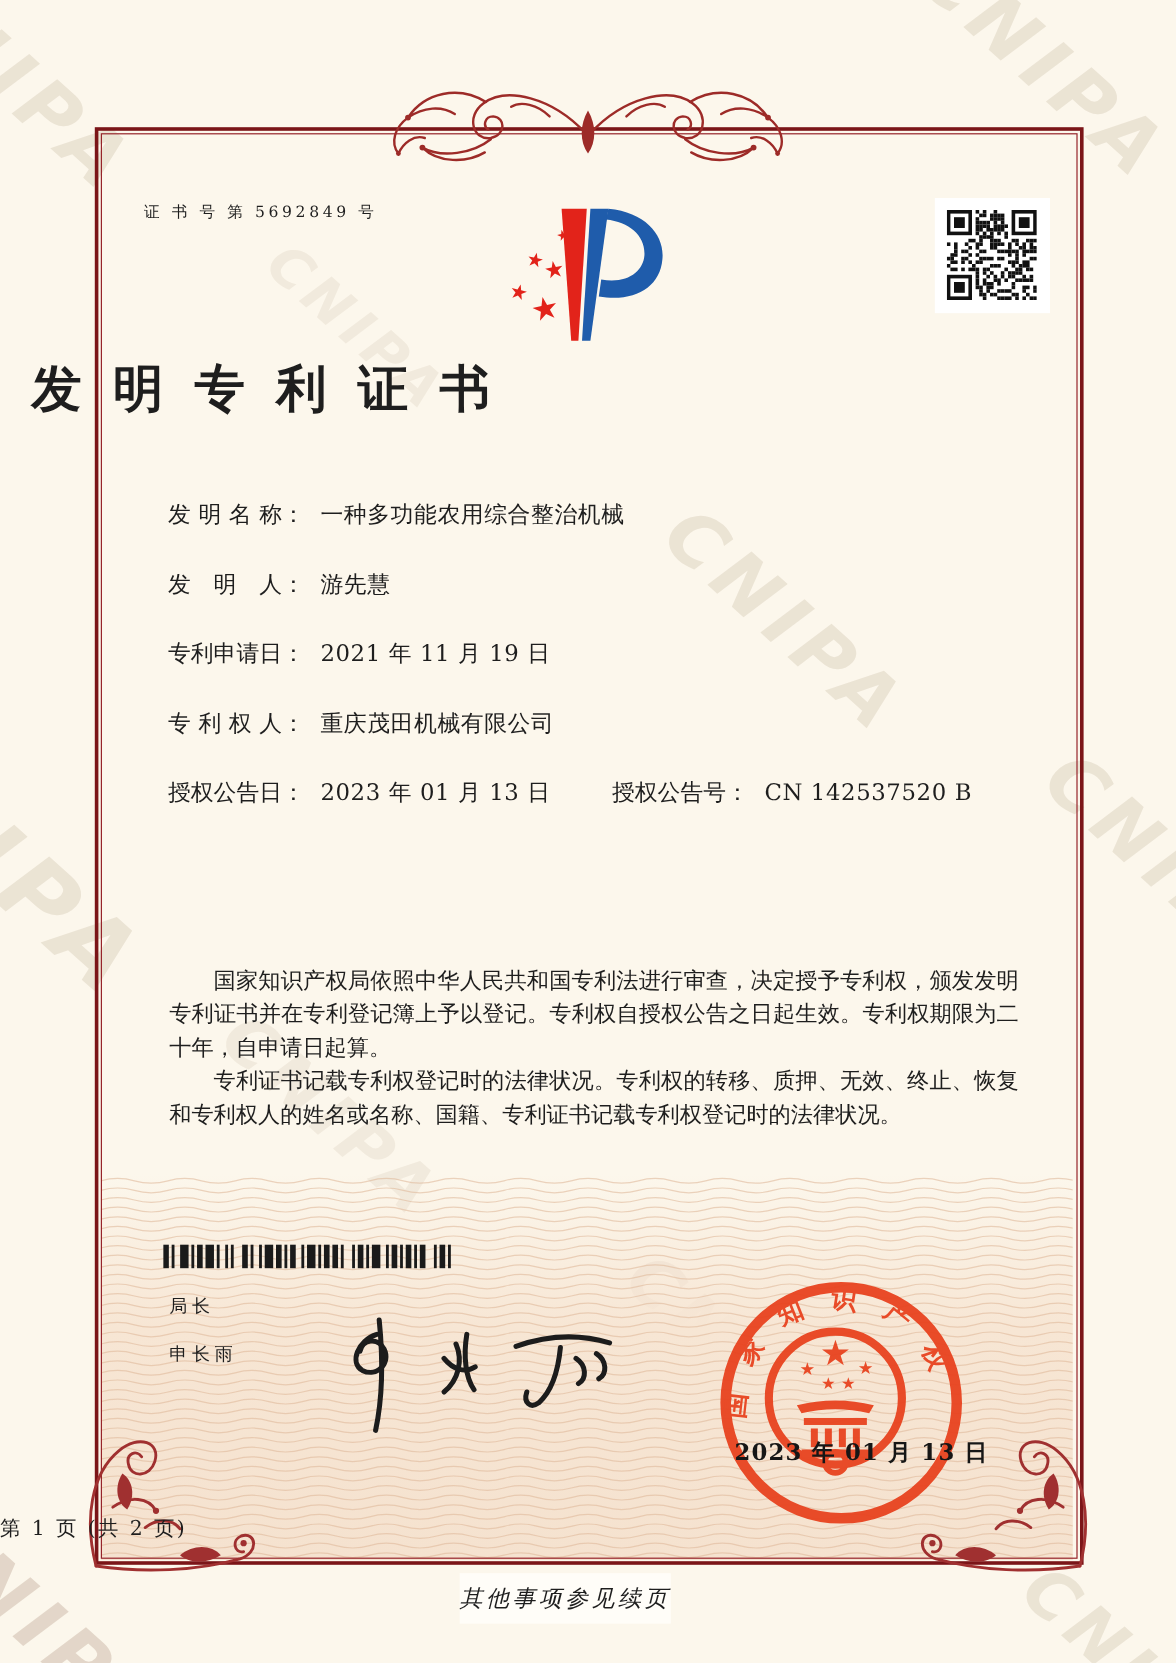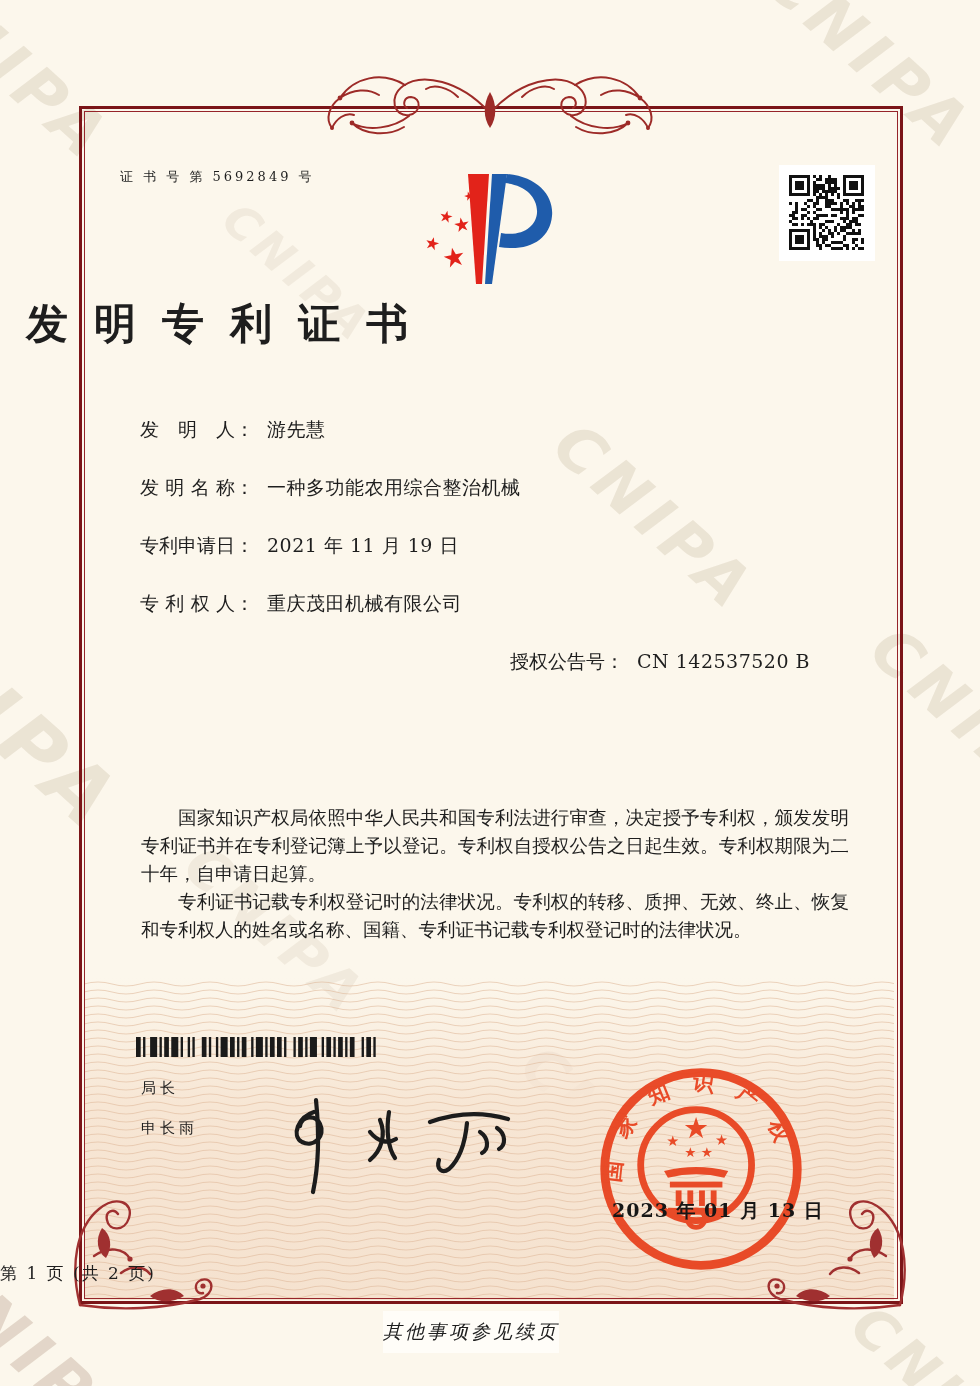--- a/index.html
+++ b/index.html
@@ -381,32 +381,35 @@
         <rect x="0" y="54" width="21" height="21" fill="#111"></rect>
         <rect x="3" y="57" width="15" height="15" fill="#fff"></rect>
         <rect x="6" y="60" width="9" height="9" fill="#111"></rect>
       </svg>
   </div>
 
   <div class="title">发明专利证书</div>
 
   <div class="fields">
     <div class="frow">
-      <span class="flabel">发明人</span><span class="fcolon">：</span><span class="fvalue">游先慧</span>
+      <span class="flabel">发明名称</span><span class="fcolon">：</span><span class="fvalue">一种多功能农用综合整治机械</span>
     </div>
     <div class="frow">
-      <span class="flabel">发明名称</span><span class="fcolon">：</span><span class="fvalue">一种多功能农用综合整治机械</span>
+      <span class="flabel">发明人</span><span class="fcolon">：</span><span class="fvalue">游先慧</span>
     </div>
     <div class="frow">
       <span class="flabel">专利申请日</span><span class="fcolon">：</span><span class="fvalue">2021 年 11 月 19 日</span>
     </div>
     <div class="frow">
       <span class="flabel">专利权人</span><span class="fcolon">：</span><span class="fvalue">重庆茂田机械有限公司</span>
     </div>
     <div class="frow">
+      <span>
+        <span class="flabel">授权公告日</span><span class="fcolon">：</span><span class="fvalue">2023 年 01 月 13 日</span>
+      </span>
       <span class="fpair2">
         <span class="flabel">授权公告号</span><span class="fcolon">：</span><span class="fvalue">CN 142537520 B</span>
       </span>
     </div>
   </div>
 
   <div class="bodytext">
     <p>国家知识产权局依照中华人民共和国专利法进行审查，决定授予专利权，颁发发明专利证书并在专利登记簿上予以登记。专利权自授权公告之日起生效。专利权期限为二十年，自申请日起算。</p>
     <p>专利证书记载专利权登记时的法律状况。专利权的转移、质押、无效、终止、恢复和专利权人的姓名或名称、国籍、专利证书记载专利权登记时的法律状况。</p>
   </div>

